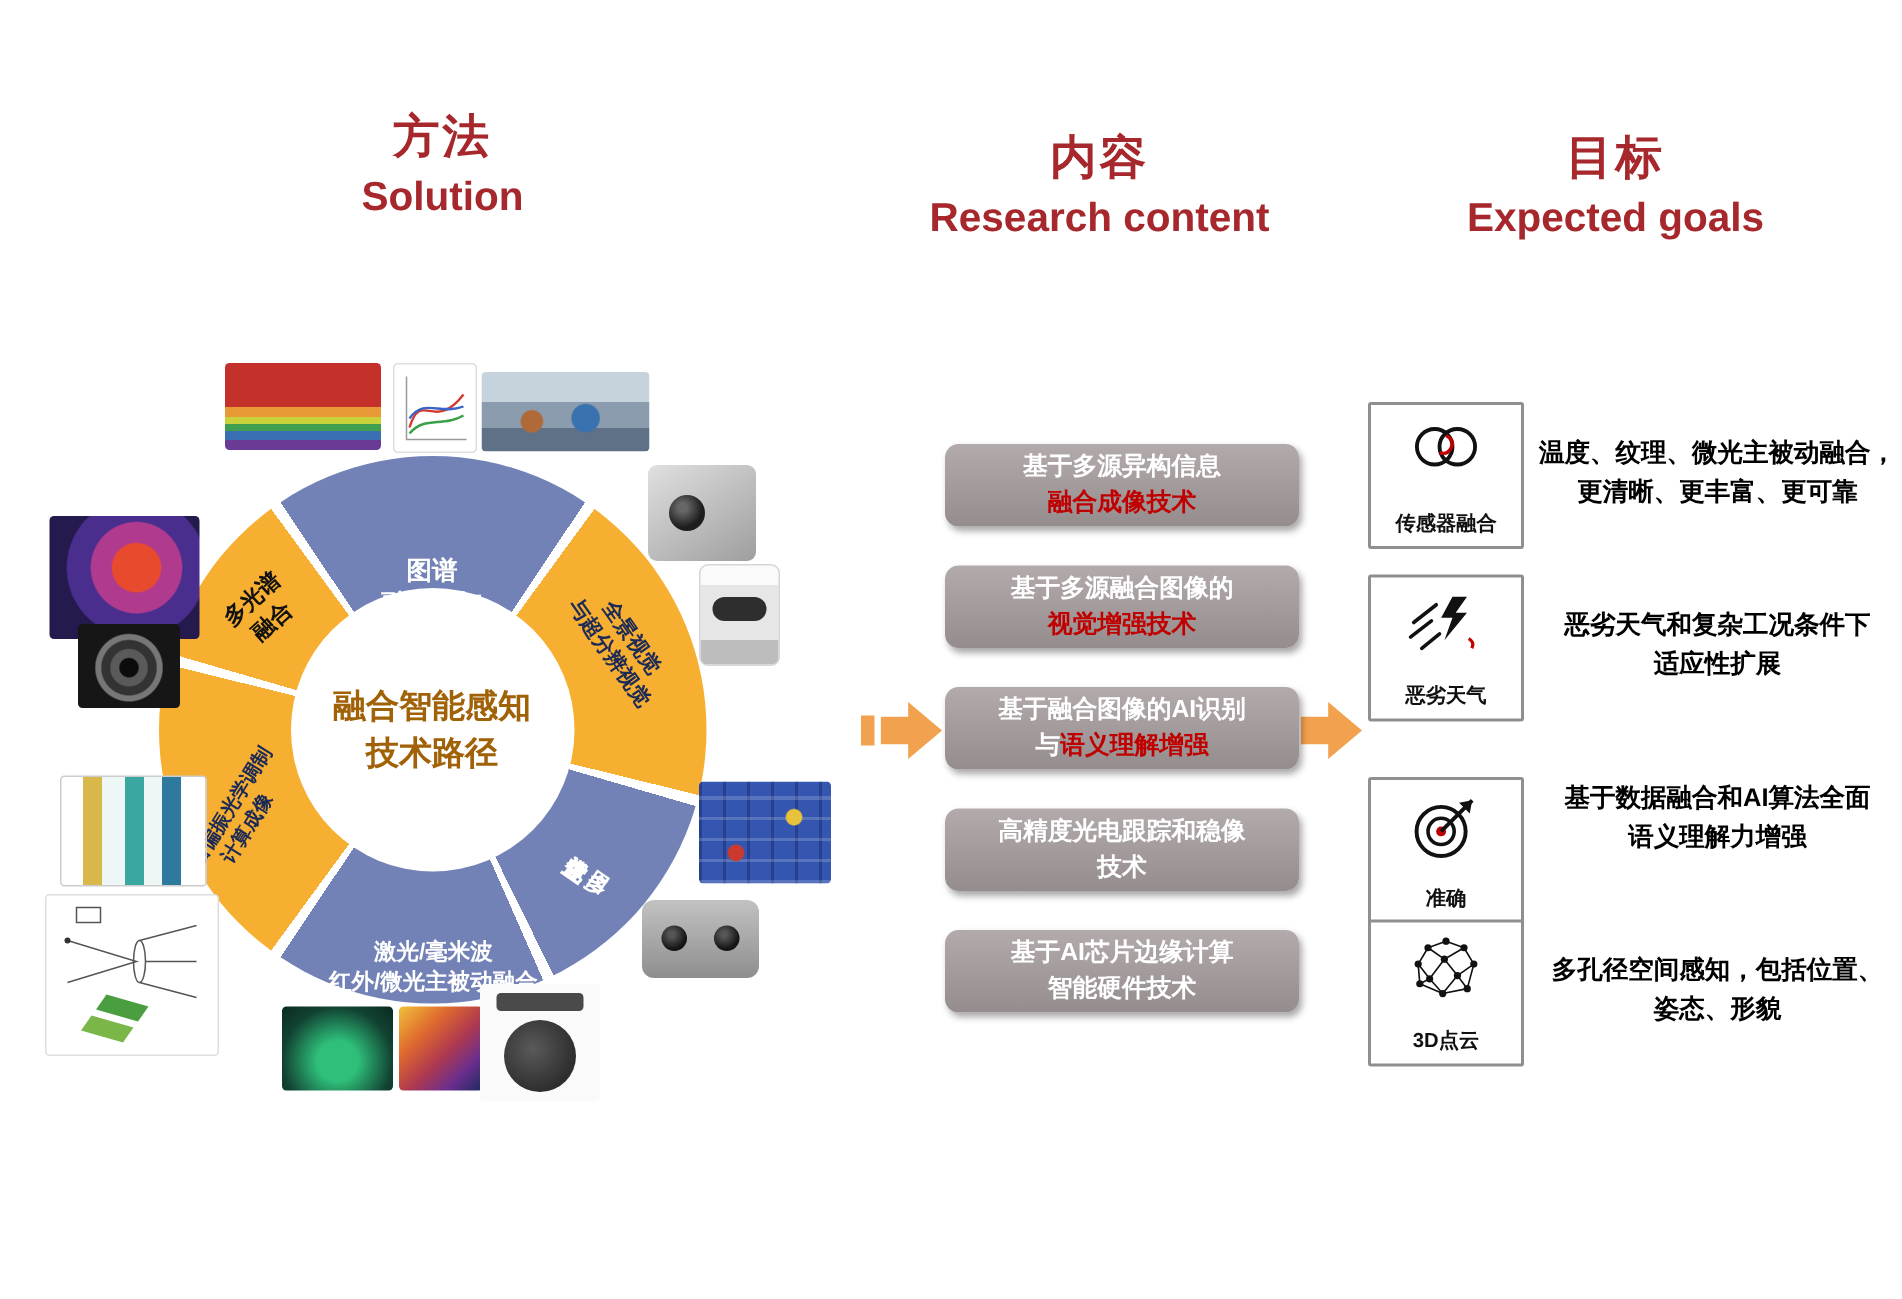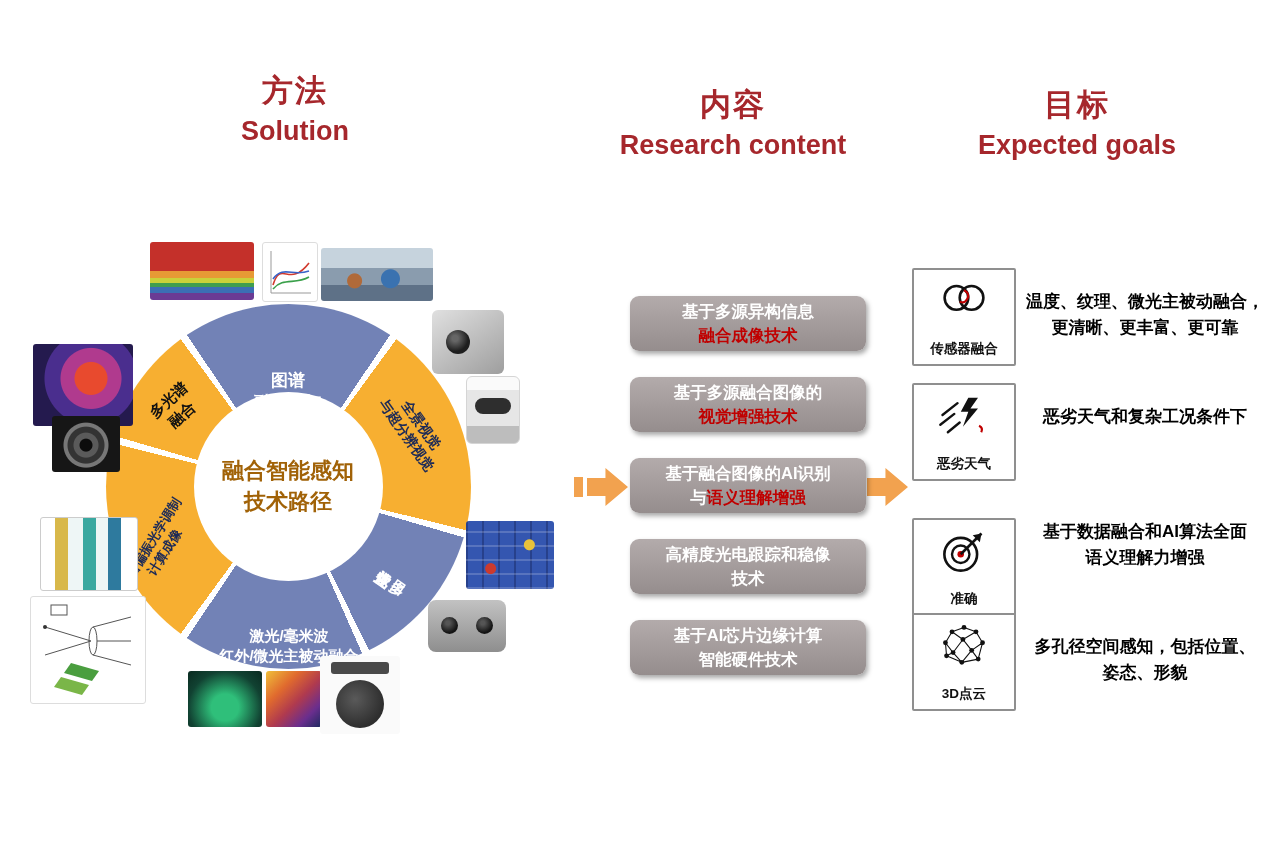--- a/index.html
+++ b/index.html
@@ -285,20 +285,21 @@
     </div>
     <div class="caption">3D点云</div>
   </div>
 
   <div class="goal-desc" id="gdesc-0">
     <div>温度、纹理、微光主被动融合，</div>
     <div>更清晰、更丰富、更可靠</div>
   </div>
   <div class="goal-desc" id="gdesc-1">
     <div>恶劣天气和复杂工况条件下</div>
+    <div>适应性扩展</div>
   </div>
   <div class="goal-desc" id="gdesc-2">
     <div>基于数据融合和AI算法全面</div>
     <div>语义理解力增强</div>
   </div>
   <div class="goal-desc" id="gdesc-3">
     <div>多孔径空间感知，包括位置、</div>
     <div>姿态、形貌</div>
   </div>
 

